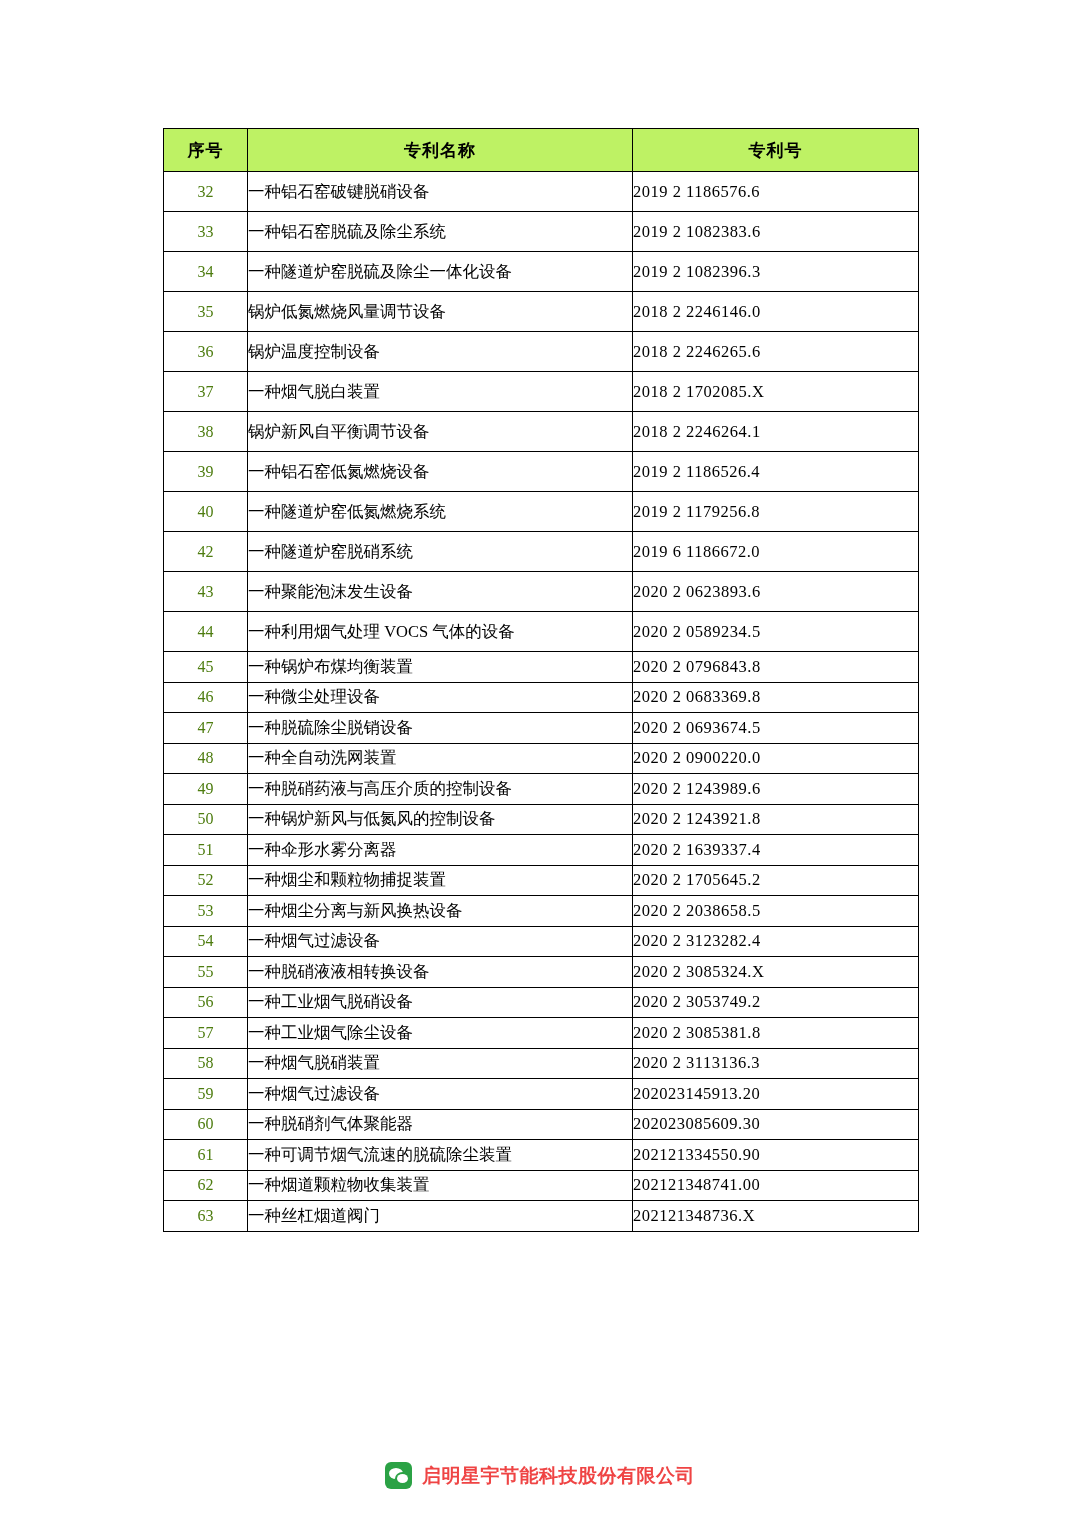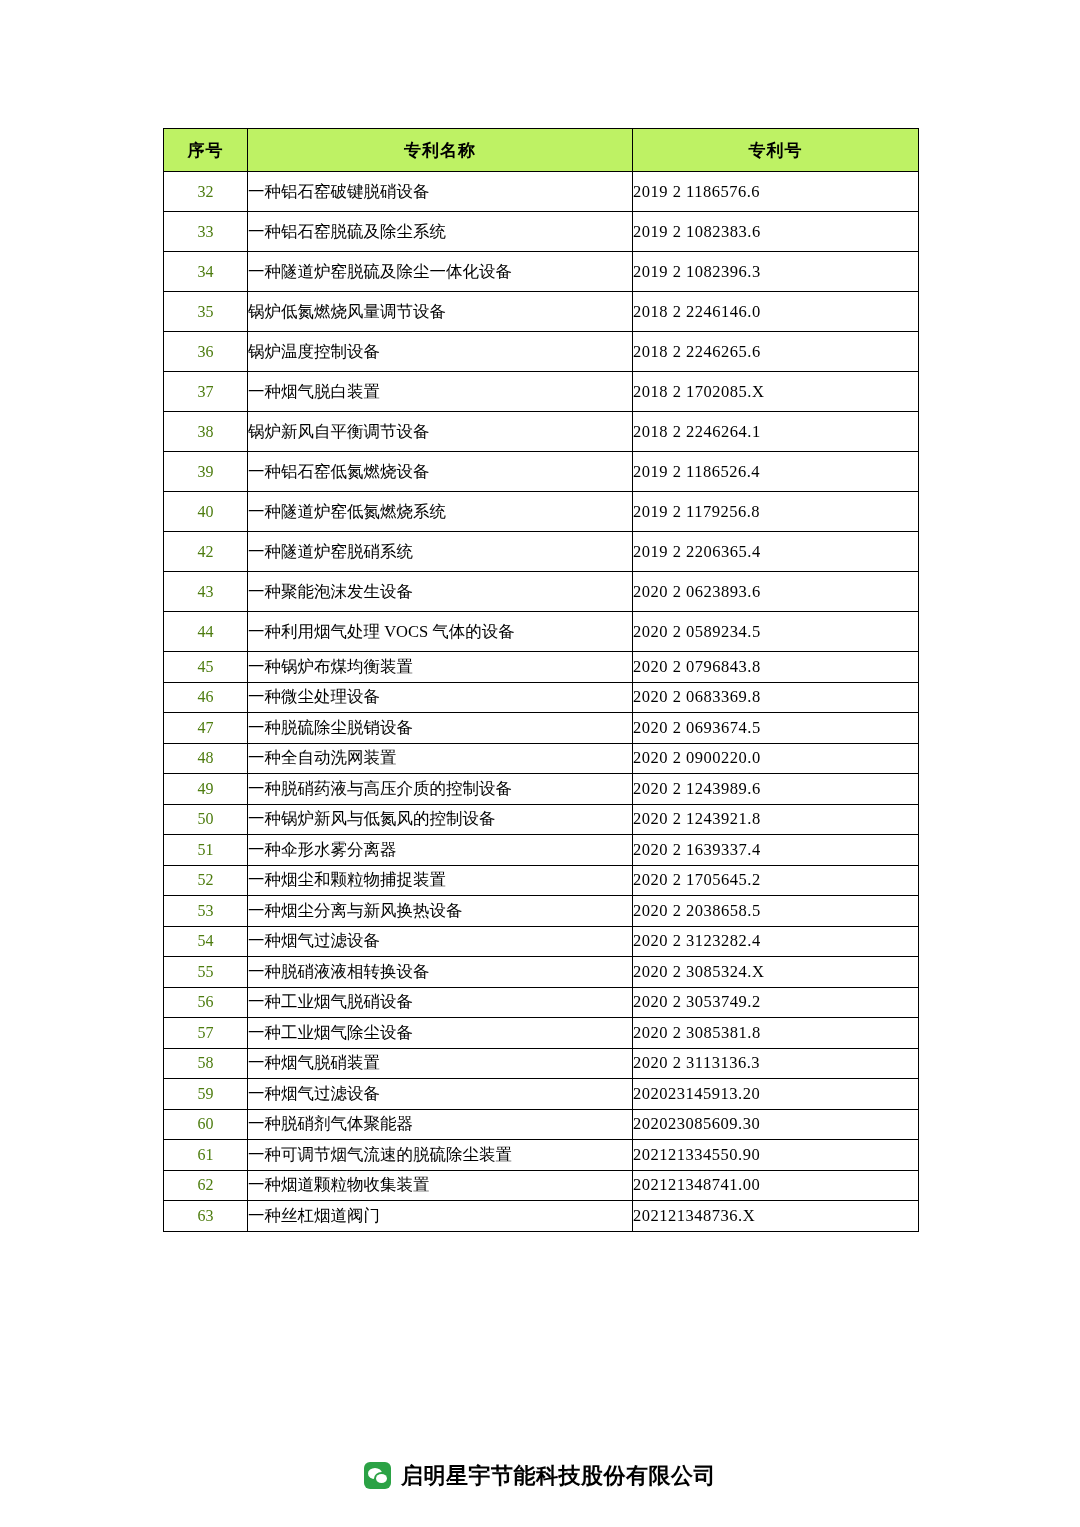--- a/index.html
+++ b/index.html
@@ -102,23 +102,23 @@
   .wechat-badge::before {
     width: 14px; height: 11px;
     left: 4px; top: 6px;
   }
   .wechat-badge::after {
     width: 11px; height: 9px;
     left: 12px; top: 12px;
     box-shadow: 0 0 0 2px #2ba245;
   }
   .footer-text {
-    font-size: 22px;
+    font-size: 19px;
     font-weight: bold;
-    color: #000000;
+    color: #ef4444;
     font-family: "Liberation Serif", "DejaVu Serif", serif;
     letter-spacing: 0.5px;
   }
 </style>
 </head>
 <body>
 
 <div class="page">
 
   <div class="table-wrap">
@@ -177,21 +177,21 @@
             <td class="num">2019 2 1186526.4</td>
           </tr>
           <tr class="tall">
             <td class="seq">40</td>
             <td class="name">一种隧道炉窑低氮燃烧系统</td>
             <td class="num">2019 2 1179256.8</td>
           </tr>
           <tr class="tall">
             <td class="seq">42</td>
             <td class="name">一种隧道炉窑脱硝系统</td>
-            <td class="num">2019 2 2206365.4</td>
+            <td class="num">2019 6 1186672.0</td>
           </tr>
           <tr class="tall">
             <td class="seq">43</td>
             <td class="name">一种聚能泡沫发生设备</td>
             <td class="num">2020 2 0623893.6</td>
           </tr>
           <tr class="tall">
             <td class="seq">44</td>
             <td class="name">一种利用烟气处理 VOCS 气体的设备</td>
             <td class="num">2020 2 0589234.5</td>

